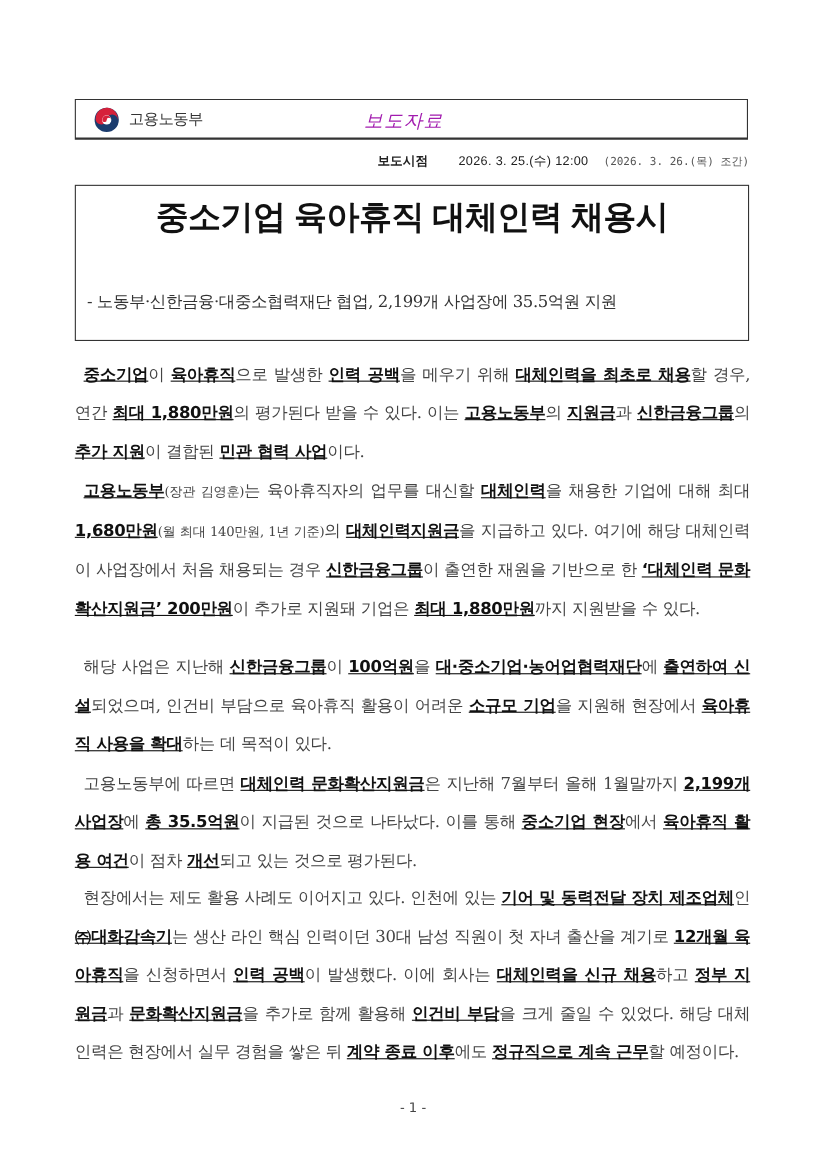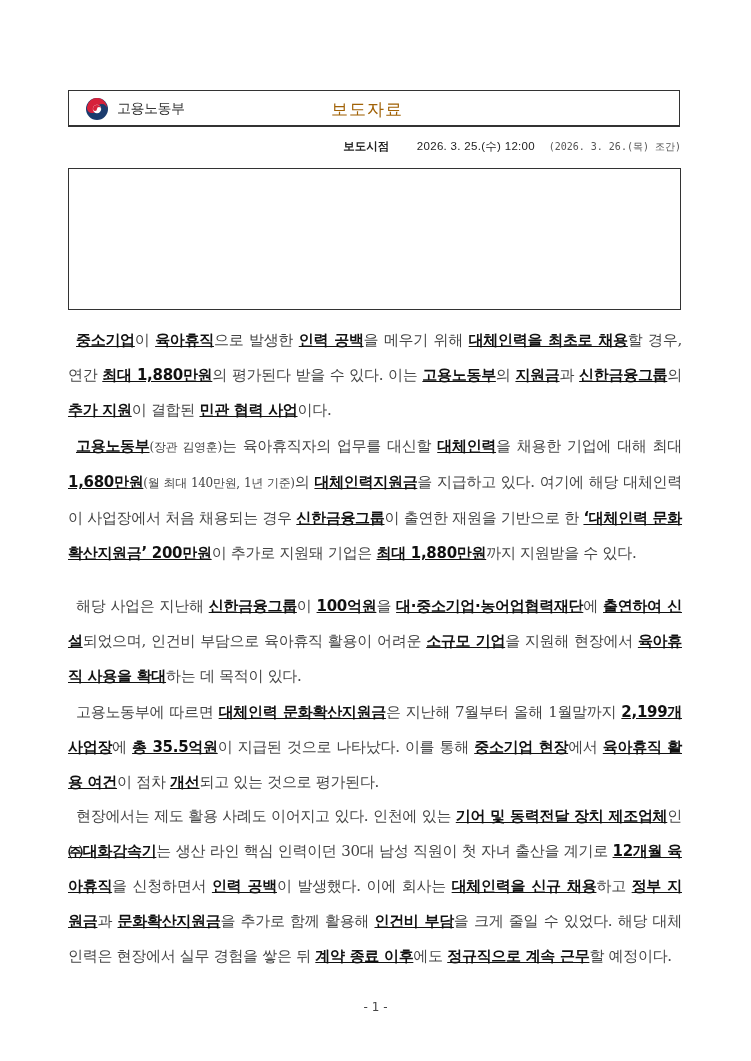--- a/index.html
+++ b/index.html
@@ -13,22 +13,22 @@
       border: 1px solid #333; border-bottom: 2px solid #333; box-sizing: border-box;
     }
     .logo {
       position: absolute; left: 16px; top: 6px; width: 24px; height: 24px;
     }
     .ministry {
       position: absolute; left: 48px; top: 9px; font-size: 14px; color: #333;
       letter-spacing: -0.5px;
     }
     .doc-type {
-      position: absolute; left: 262px; top: 7px; font-size: 17px; color: #a16207;
-      font-family: "DejaVu Serif", serif; letter-spacing: 1px;
+      position: absolute; left: 262px; top: 7px; font-size: 17px; color: #a21caf;
+      font-family: "DejaVu Serif", serif; letter-spacing: 1px; font-style: italic;
     }
     .release-line {
       position: absolute; right: 70px; top: 139px; font-size: 11.5px;
       white-space: nowrap;
     }
     .release-label { font-weight: bold; margin-right: 24px; }
     .release-time { font-weight: normal; font-family: "Liberation Sans", sans-serif; letter-spacing: 0.3px; margin-top: 24px; }
     .release-note { color: #555; font-size: 10px; margin-left: 10px; font-family: "DejaVu Sans Mono", monospace; }
 
     .title-box {
@@ -77,20 +77,22 @@
   <span class="doc-type">보도자료</span>
 </div>
 
 <div class="release-line">
   <span class="release-label">보도시점</span>
   <span class="release-time">2026. 3. 25.(수) 12:00</span>
   <span class="release-note">(2026. 3. 26.(목) 조간)</span>
 </div>
 
 <div class="title-box">
+  <div class="title-line l1">중소기업 육아휴직 대체인력 채용시</div>
+  <div class="subtitle s1">- 노동부·신한금융·대중소협력재단 협업, 2,199개 사업장에 35.5억원 지원</div>
 </div>
 
 <div class="body-text" style="top:323px;">
     <p class="para"><b>중소기업</b><span>이 </span><b>육아휴직</b><span>으로 발생한 </span><b>인력 공백</b><span>을 메우기 위해 </span><b>대체인력을 최초로 채용</b><span>할 경우, 연간 </span><b>최대 1,880만원</b><span>의 평가된다 받을 수 있다. 이는 </span><b>고용노동부</b><span>의 </span><b>지원금</b><span>과 </span><b>신한금융그룹</b><span>의 </span><b>추가 지원</b><span>이 결합된 </span><b>민관 협력 사업</b><span>이다.</span></p>
   </div>
 <div class="body-text" style="top:429px;">
     <p class="para"><b>고용노동부</b><span class="small">(장관 김영훈)</span><span>는 육아휴직자의 업무를 대신할 </span><b>대체인력</b><span>을 채용한 기업에 대해 최대 </span><b>1,680만원</b><span class="small">(월 최대 140만원, 1년 기준)</span><span>의 </span><b>대체인력지원금</b><span>을 지급하고 있다. 여기에 해당 대체인력이 사업장에서 처음 채용되는 경우 </span><b>신한금융그룹</b><span>이 출연한 재원을 기반으로 한 </span><b>‘대체인력 문화확산지원금’ 200만원</b><span>이 추가로 지원돼 기업은 </span><b>최대 1,880만원</b><span>까지 지원받을 수 있다.</span></p>
   </div>
 <div class="body-text" style="top:589px;">
     <p class="para"><span>해당 사업은 지난해 </span><b>신한금융그룹</b><span>이 </span><b>100억원</b><span>을 </span><b>대·중소기업·농어업협력재단</b><span>에 </span><b>출연하여 신설</b><span>되었으며, 인건비 부담으로 육아휴직 활용이 어려운 </span><b>소규모 기업</b><span>을 지원해 현장에서 </span><b>육아휴직 사용을 확대</b><span>하는 데 목적이 있다.</span></p>

